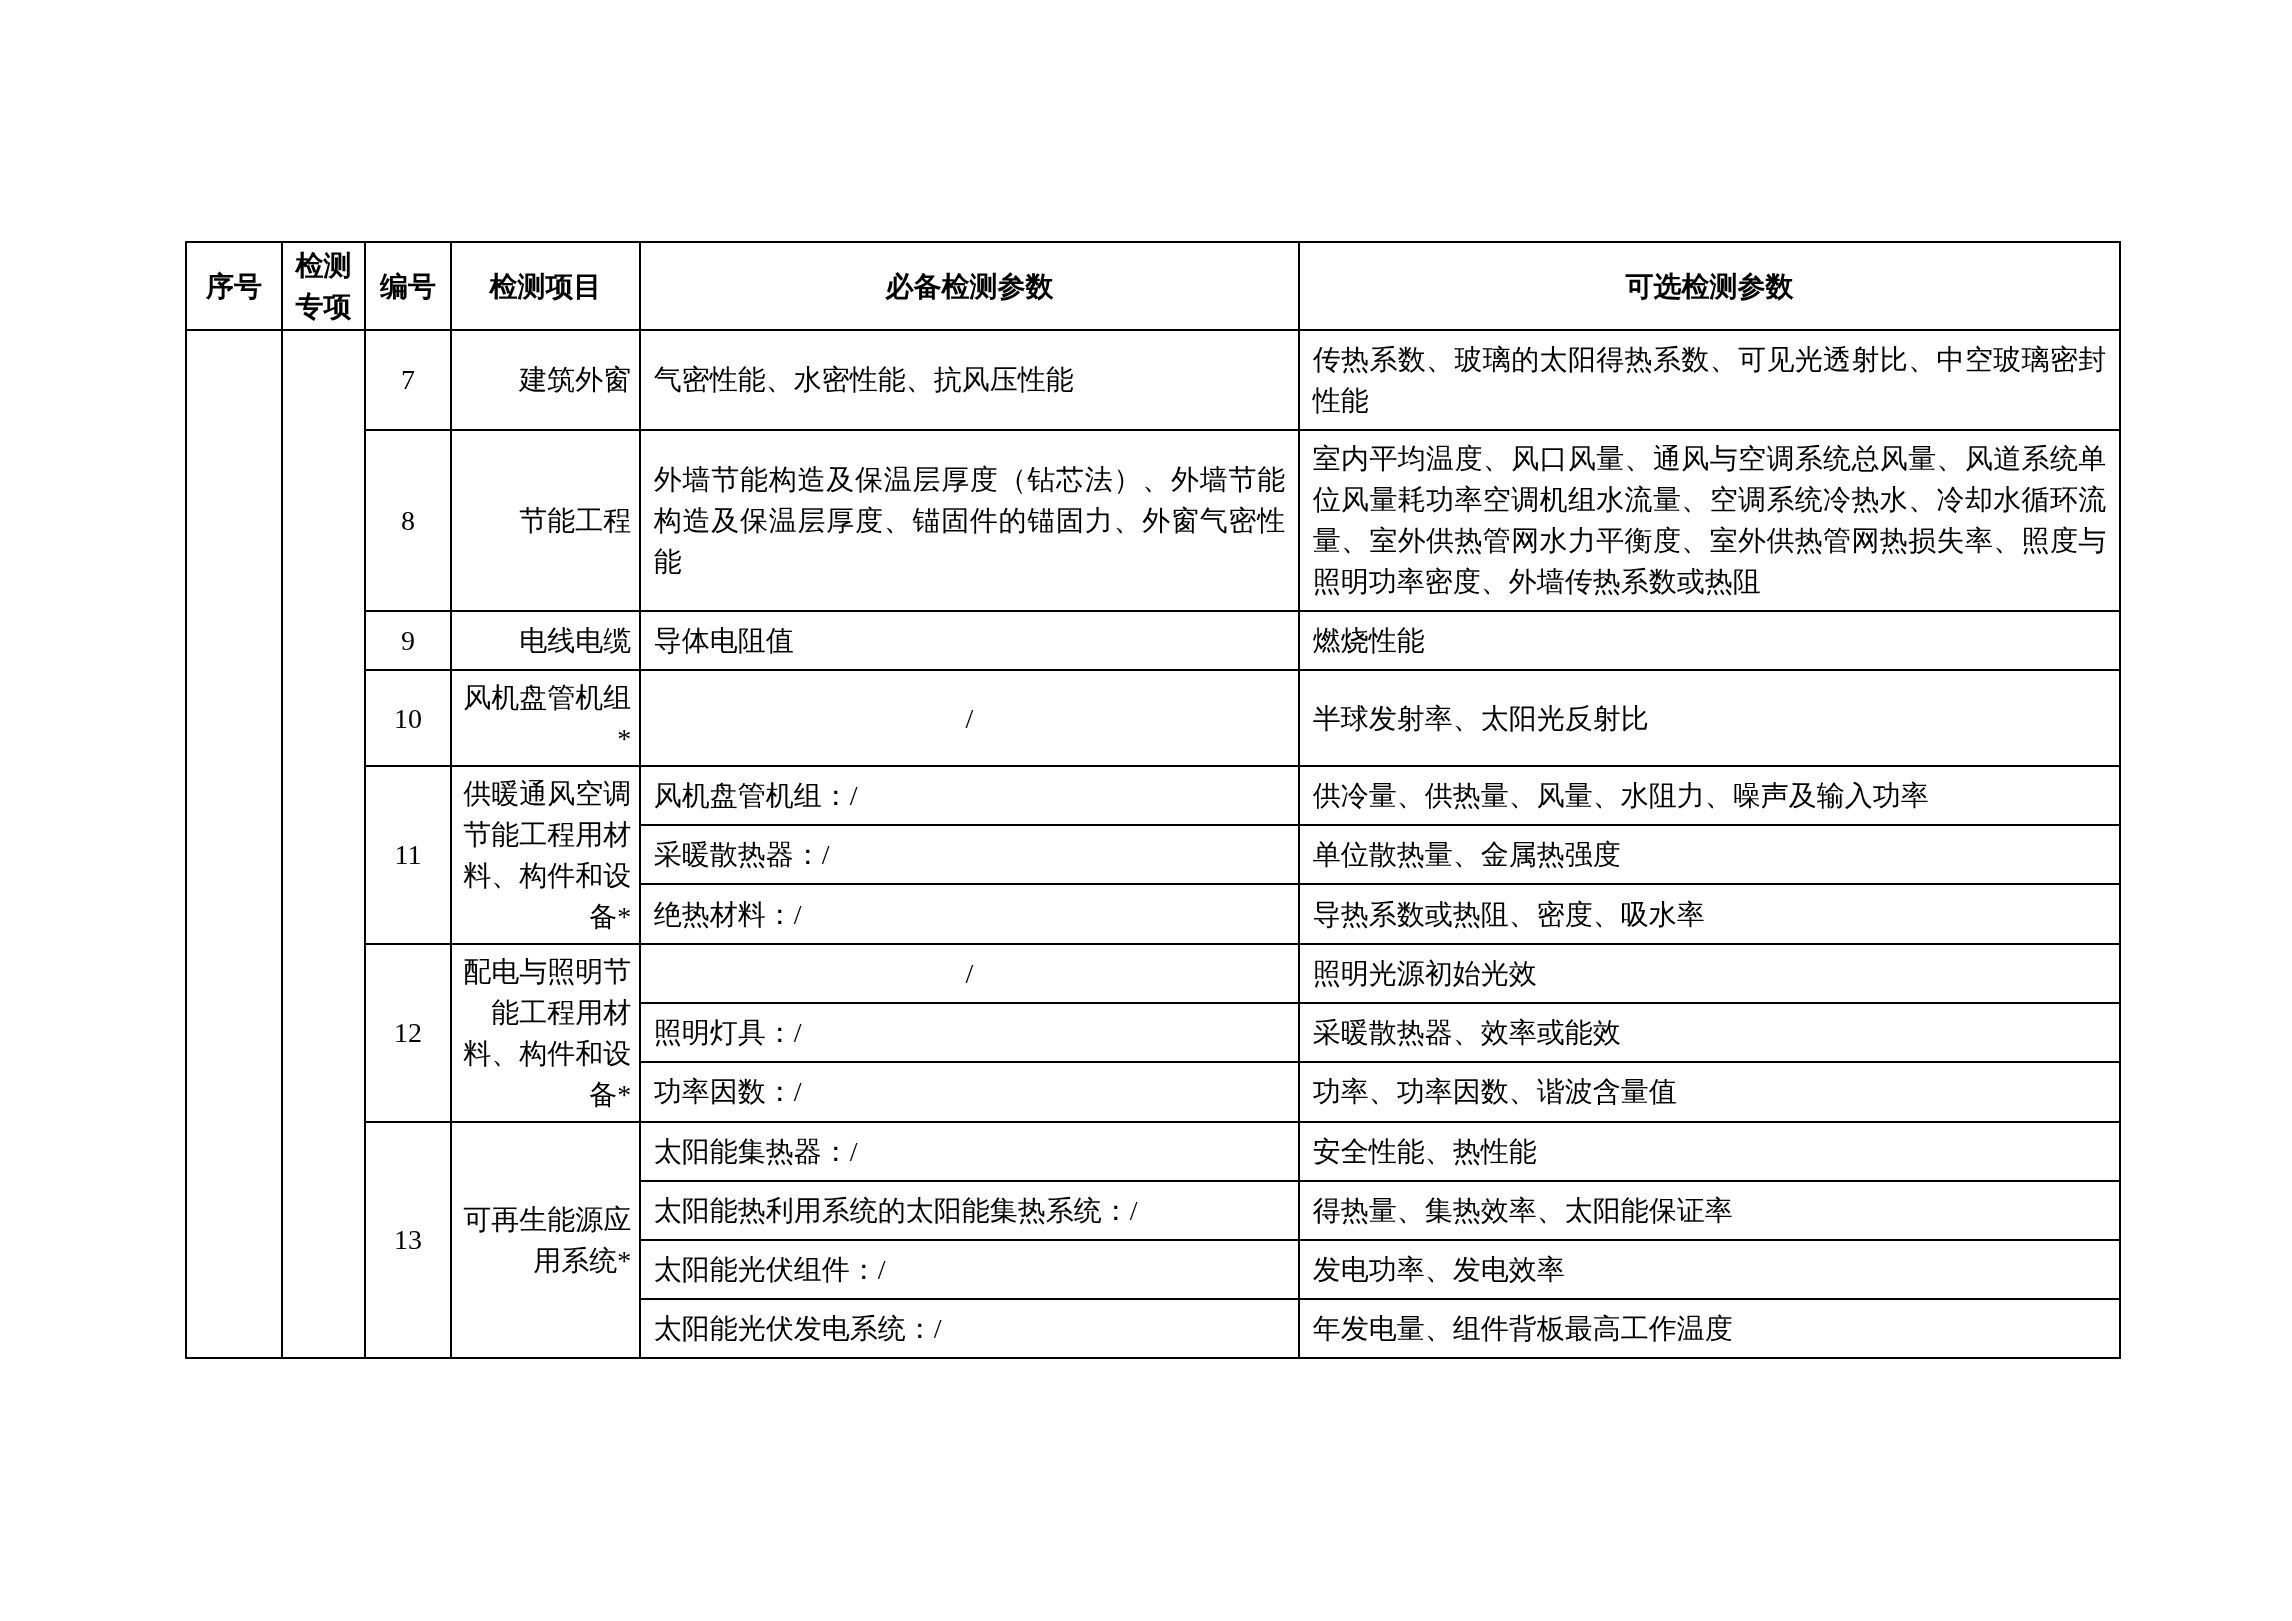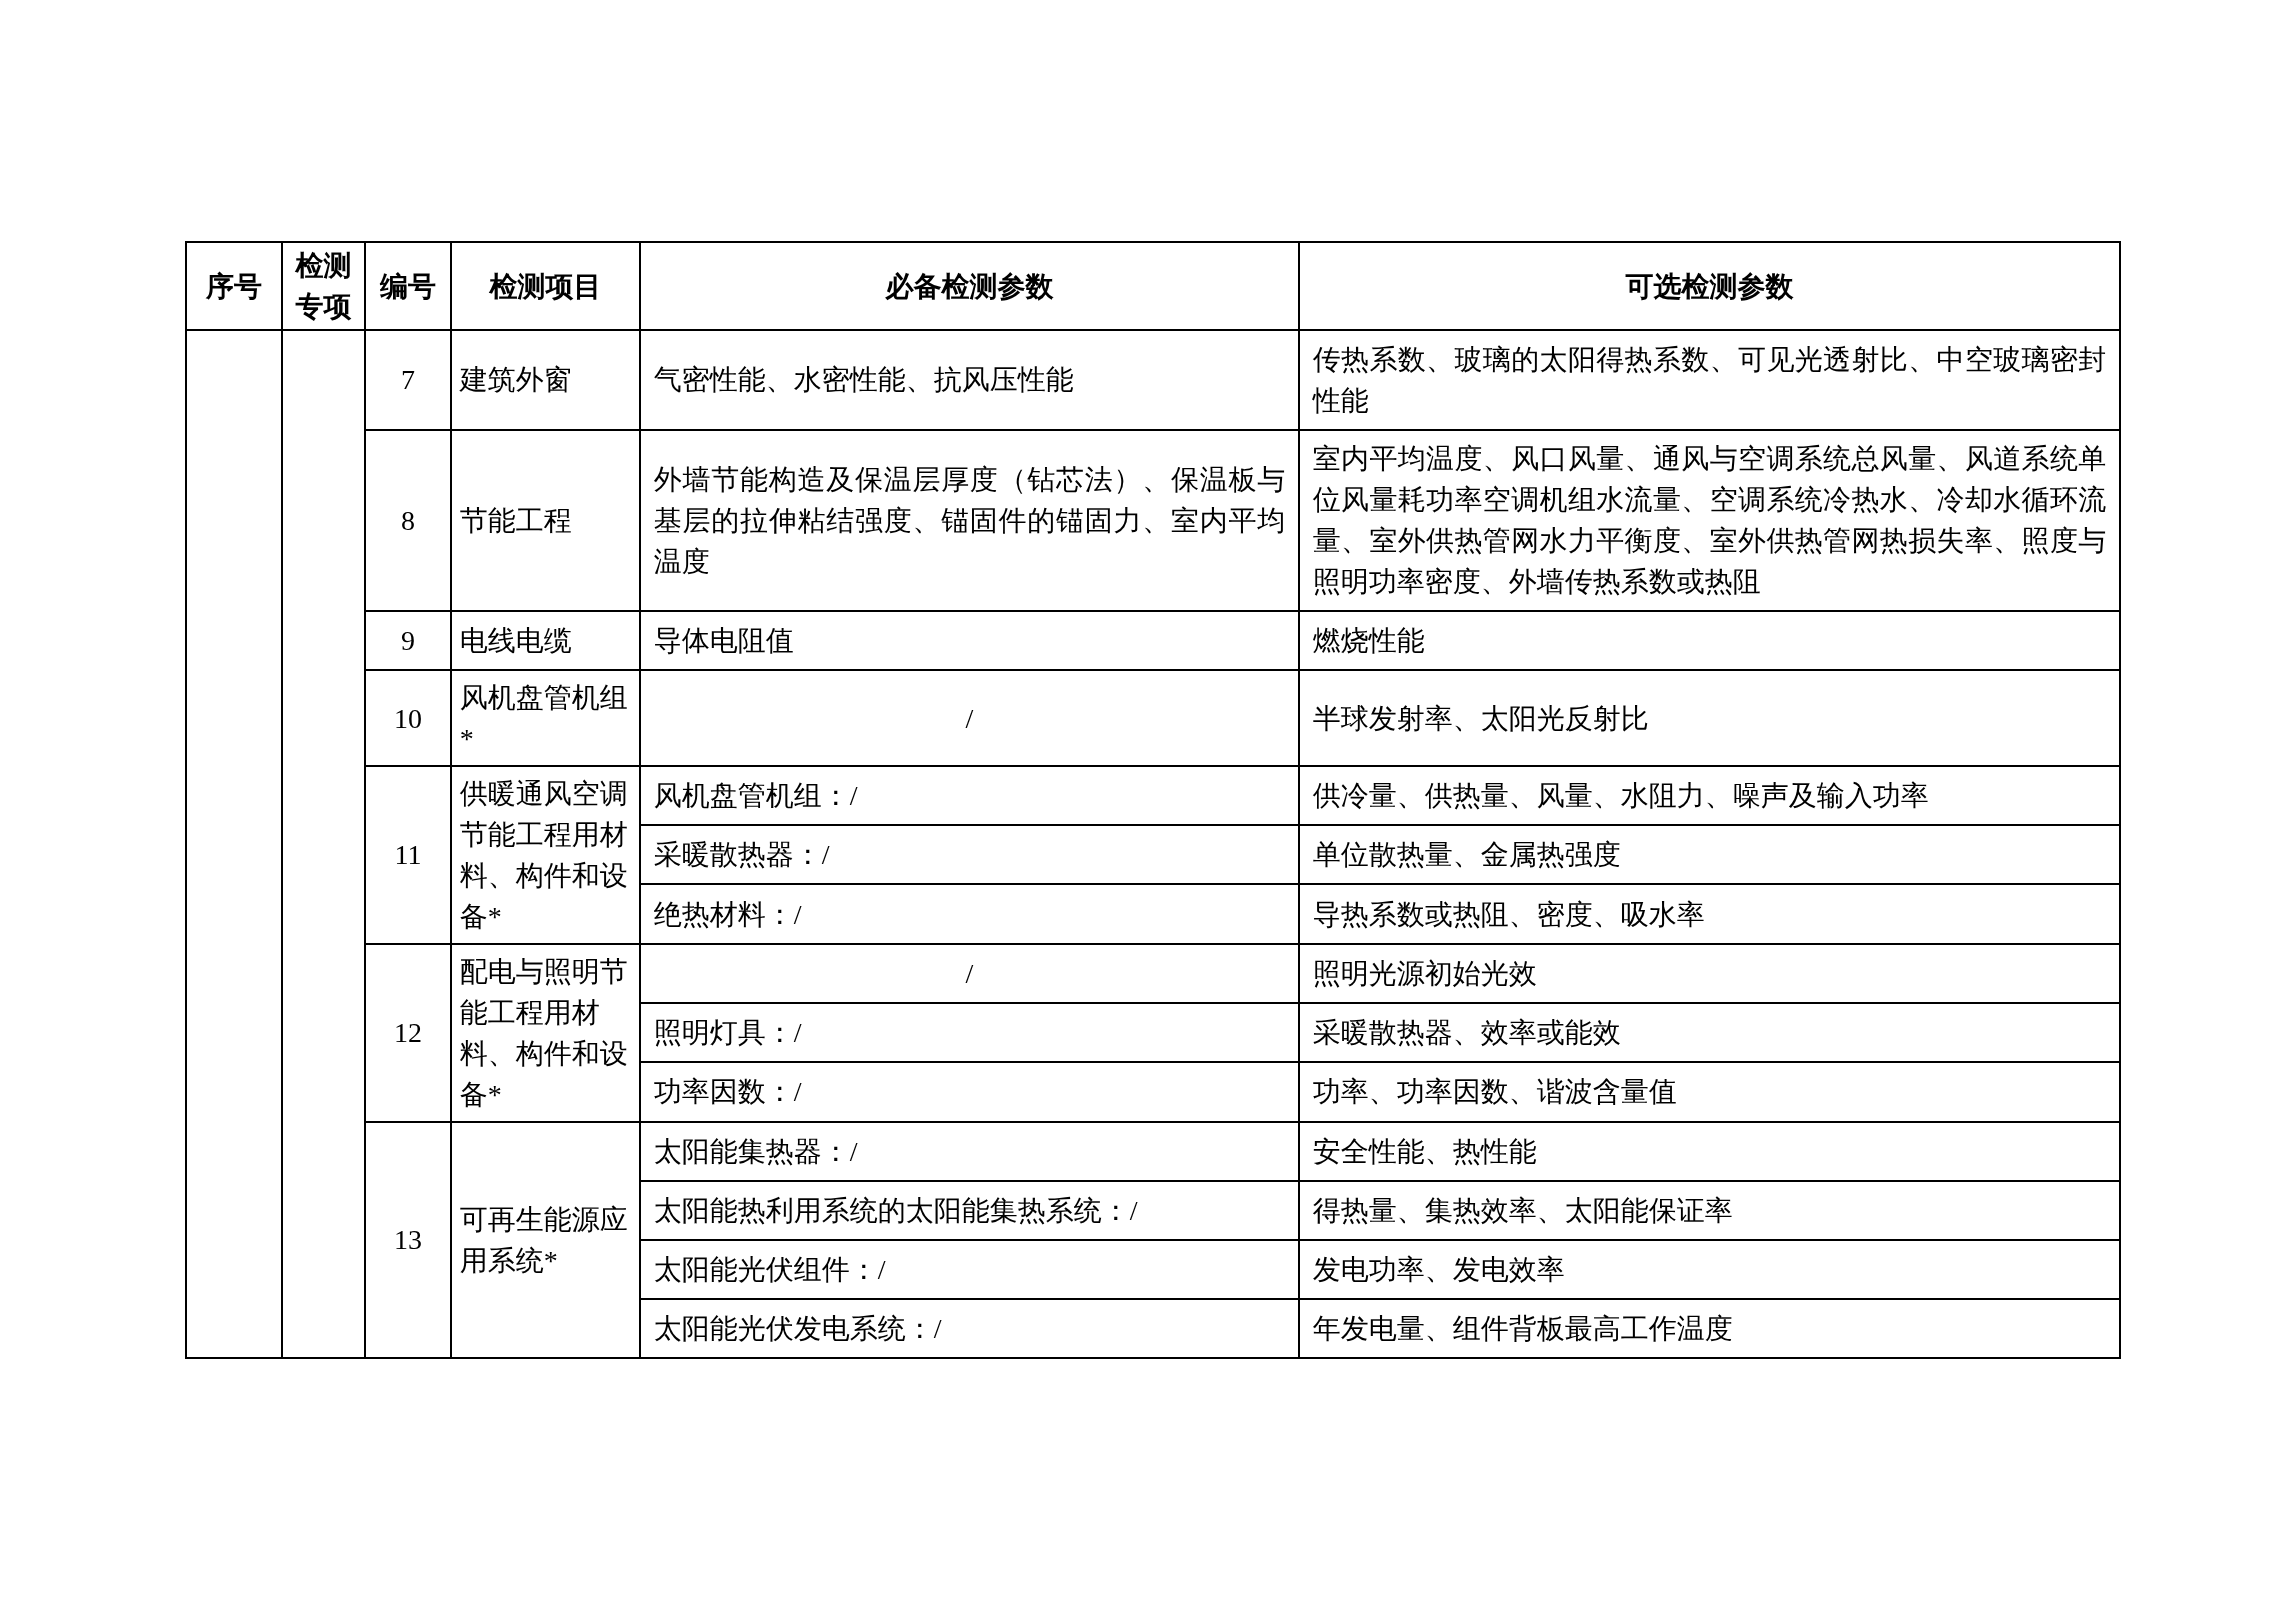--- a/index.html
+++ b/index.html
@@ -42,21 +42,21 @@
     padding: 2px 5.9px;
   }
   .doc-table tbody tr {
     height: 59px;
   }
   td.cell-no {
     text-align: center;
     padding: 2px 3.9px;
   }
   td.cell-item {
-    text-align: left;
+    text-align: right;
     padding: 5.9px 7.8px;
   }
   td.cell-text {
     text-align: justify;
     padding: 7.8px 12.7px;
   }
   td.cell-slash {
     text-align: center;
     padding: 7.8px 12.7px;
   }
@@ -103,21 +103,21 @@
           <td class="cell-empty" rowspan="14"></td>
           <td class="cell-empty" rowspan="14"></td>
           <td class="cell-no" rowspan="1">7</td>
           <td class="cell-item" rowspan="1">建筑外窗</td>
           <td class="cell-text">气密性能、水密性能、抗风压性能</td>
           <td class="cell-text">传热系数、玻璃的太阳得热系数、可见光透射比、中空玻璃密封性能</td>
         </tr>
         <tr>
           <td class="cell-no" rowspan="1">8</td>
           <td class="cell-item" rowspan="1">节能工程</td>
-          <td class="cell-text">外墙节能构造及保温层厚度（钻芯法）、保温板与基层的拉伸粘结强度、锚固件的锚固力、室内平均温度</td>
+          <td class="cell-text">外墙节能构造及保温层厚度（钻芯法）、外墙节能构造及保温层厚度、锚固件的锚固力、外窗气密性能</td>
           <td class="cell-text">室内平均温度、风口风量、通风与空调系统总风量、风道系统单位风量耗功率空调机组水流量、空调系统冷热水、冷却水循环流量、室外供热管网水力平衡度、室外供热管网热损失率、照度与照明功率密度、外墙传热系数或热阻</td>
         </tr>
         <tr>
           <td class="cell-no" rowspan="1">9</td>
           <td class="cell-item" rowspan="1">电线电缆</td>
           <td class="cell-text">导体电阻值</td>
           <td class="cell-text">燃烧性能</td>
         </tr>
         <tr>
           <td class="cell-no" rowspan="1">10</td>

